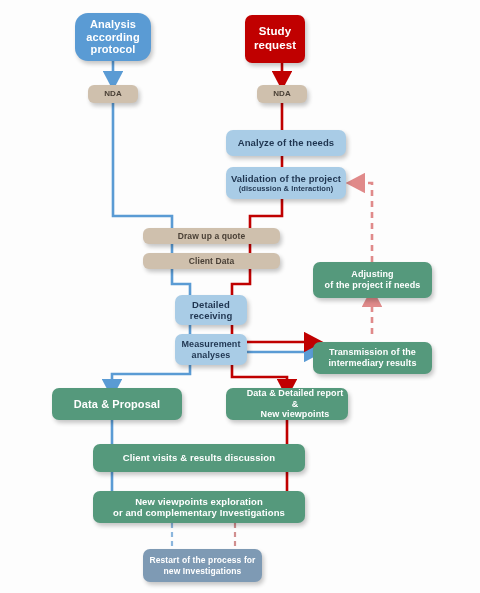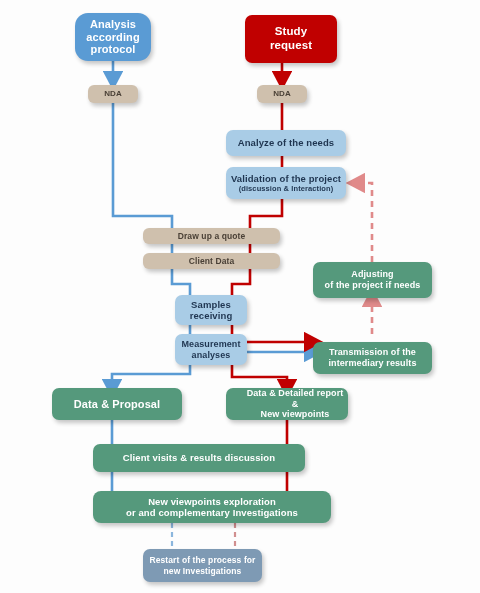--- a/index.html
+++ b/index.html
@@ -122,21 +122,21 @@
   </svg>
 
   <div class="node n-blue" style="left:75px; top:13px; width:76px; height:48px; font-size:11px;border-radius:13px;">
     <div>
       <span class="lbl">Analysis</span>
       <span class="lbl">according</span>
       <span class="lbl">protocol</span>
     </div>
   </div>
 
-  <div class="node n-red" style="left:245px; top:15px; width:92px; height:48px; font-size:11.5px;">
+  <div class="node n-red" style="left:245px; top:15px; width:60px; height:48px; font-size:11.5px;">
     <div>
       <span class="lbl">Study</span>
       <span class="lbl">request</span>
     </div>
   </div>
 
   <div class="node n-tan" style="left:88px; top:85px; width:50px; height:18px; font-size:8px; border-radius:6px;">
     <span>NDA</span>
   </div>
 
@@ -158,21 +158,21 @@
   <div class="node n-tan" style="left:143px; top:228px; width:137px; height:16px; font-size:8.5px; border-radius:6px;">
     <span>Draw up a quote</span>
   </div>
 
   <div class="node n-tan" style="left:143px; top:253px; width:137px; height:16px; font-size:8.5px; border-radius:6px;">
     <span>Client Data</span>
   </div>
 
   <div class="node n-lightblue" style="left:175px; top:295px; width:72px; height:30px; font-size:9.5px;">
     <div>
-      <span class="lbl">Samples</span>
+      <span class="lbl">Detailed</span>
       <span class="lbl">receiving</span>
     </div>
   </div>
 
   <div class="node n-lightblue" style="left:175px; top:334px; width:72px; height:31px; font-size:9px;">
     <div>
       <span class="lbl">Measurement</span>
       <span class="lbl">analyses</span>
     </div>
   </div>
@@ -199,21 +199,21 @@
     <div>
       <span class="lbl">Data &amp; Detailed report &amp;</span>
       <span class="lbl">New viewpoints</span>
     </div>
   </div>
 
   <div class="node n-green" style="left:93px; top:444px; width:212px; height:28px; font-size:9.5px;">
     <span>Client visits &amp; results discussion</span>
   </div>
 
-  <div class="node n-green" style="left:93px; top:491px; width:238px; height:32px; font-size:9.5px;border-radius:8px;">
+  <div class="node n-green" style="left:93px; top:491px; width:212px; height:32px; font-size:9.5px;">
     <div>
       <span class="lbl">New viewpoints exploration</span>
       <span class="lbl">or and complementary Investigations</span>
     </div>
   </div>
 
   <div class="node n-steel" style="left:143px; top:549px; width:119px; height:33px; font-size:8.5px;">
     <div>
       <span class="lbl">Restart of the process for</span>
       <span class="lbl">new Investigations</span>

